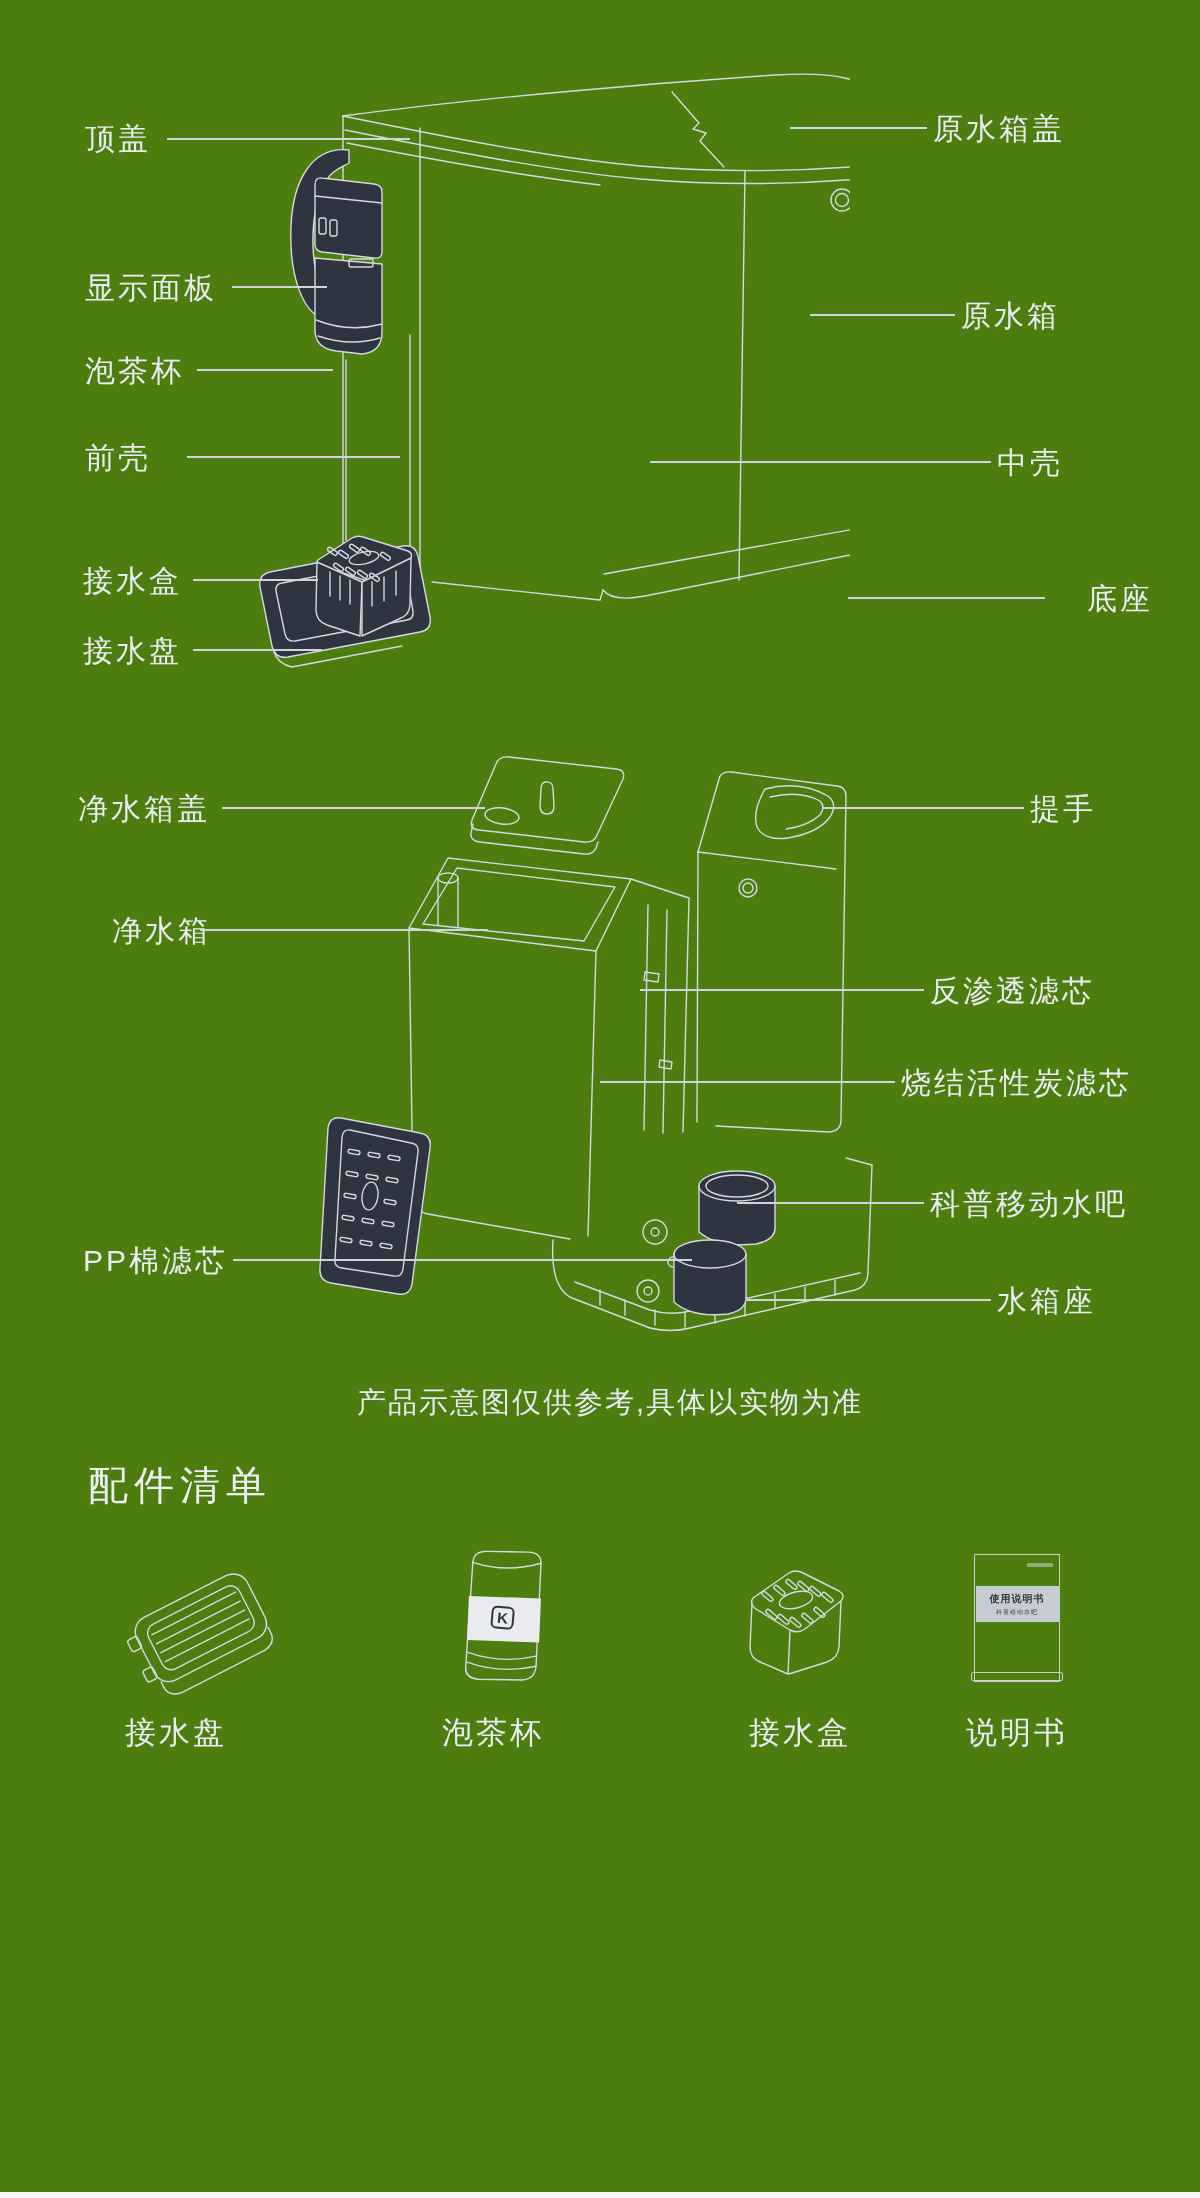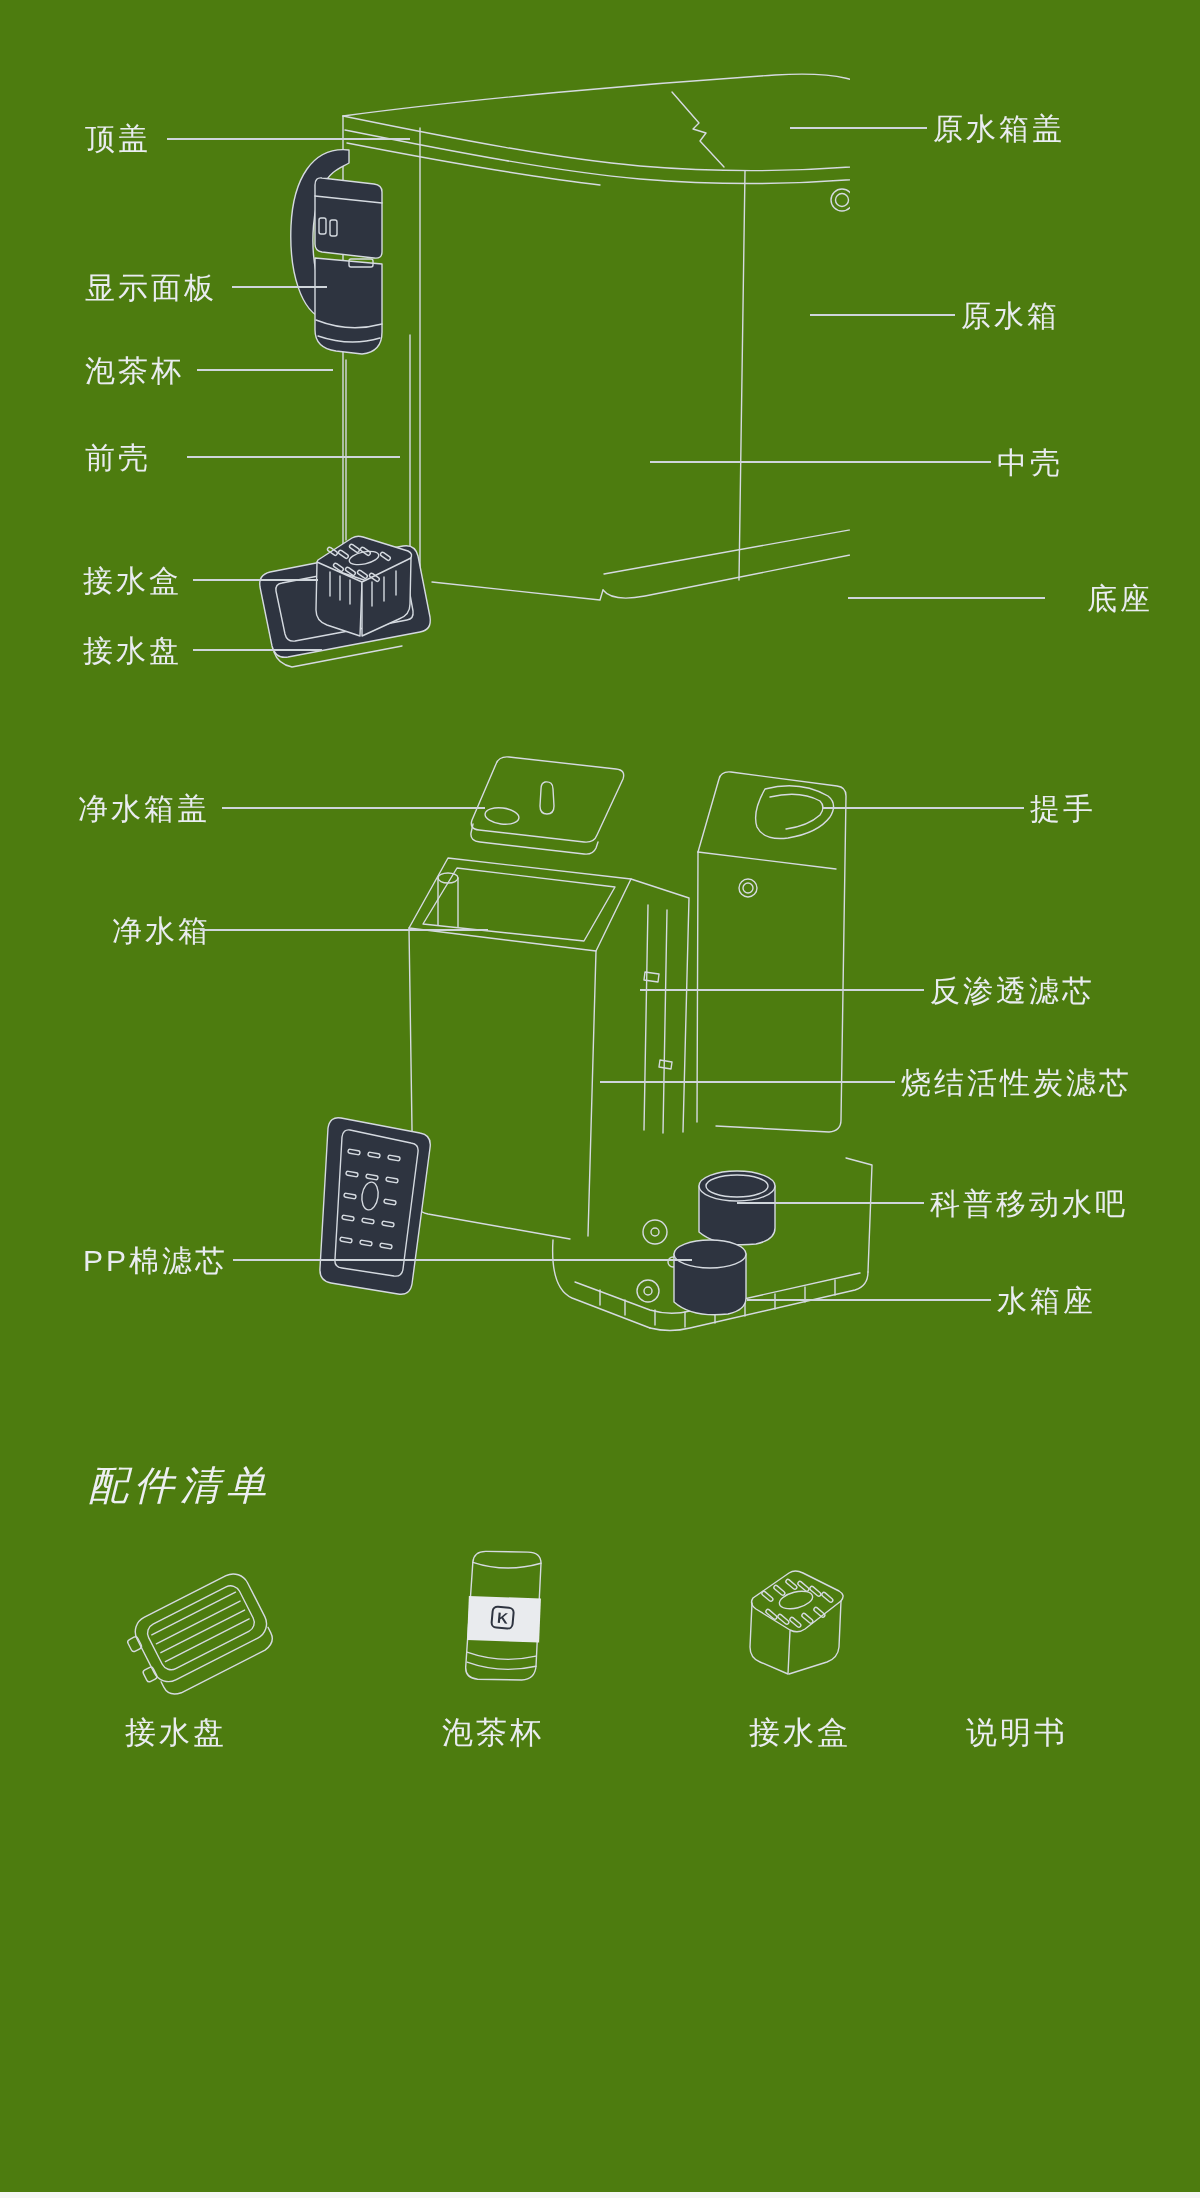--- a/index.html
+++ b/index.html
@@ -18,21 +18,21 @@
   }
   svg{position:absolute;display:block;}
   .sketch{fill:none;stroke:#D5DAE0;stroke-width:1.4;stroke-linecap:round;stroke-linejoin:round;}
   .occl{fill:#2E3440;stroke:#D5DAE0;stroke-width:1.4;stroke-linecap:round;stroke-linejoin:round;}
   .disclaimer{
     position:absolute;left:240px;top:1383px;width:740px;text-align:center;
     font-size:29px;letter-spacing:2px;font-weight:300;color:#E6E9ED;white-space:nowrap;
   }
   .heading{
     position:absolute;left:88px;top:1458px;font-size:40px;letter-spacing:6px;
-    font-weight:500;color:#EDEFF2;white-space:nowrap;font-style:italic;
+    font-weight:500;color:#EDEFF2;white-space:nowrap;
   }
   .acc-label{
     position:absolute;top:1712px;width:120px;text-align:center;
     font-size:31px;letter-spacing:3px;font-weight:300;white-space:nowrap;
   }
   .manual{position:absolute;left:974px;top:1554px;width:86px;height:128px;}
   .manual .cover{position:absolute;inset:0;border:1.5px solid #C9CED5;}
   .manual .logo-mark{position:absolute;top:9px;right:7px;width:26px;height:4px;background:rgba(205,211,218,.55);border-radius:1px;}
   .manual .band{position:absolute;left:1.5px;right:1.5px;top:32px;height:36px;background:#C7CBD2;
     display:flex;flex-direction:column;align-items:center;justify-content:center;}
@@ -239,20 +239,21 @@
 
   <div class="lbl" style="left:901px;top:1067px;">烧结活性炭滤芯</div>
   <div class="leader" style="left:600px;top:1081px;width:295px;"></div>
 
   <div class="lbl" style="left:930px;top:1188px;">科普移动水吧</div>
   <div class="leader" style="left:737px;top:1202px;width:187px;"></div>
 
   <div class="lbl" style="left:997px;top:1285px;">水箱座</div>
   <div class="leader" style="left:747px;top:1299px;width:244px;"></div>
 
+  <div class="disclaimer">产品示意图仅供参考,具体以实物为准</div>
 
   <div class="heading">配件清单</div>
 
   <svg style="left:110px;top:1548px;" width="180" height="155" viewBox="0 0 180 155">
     <g class="sketch" transform="rotate(-27 90 78)">
       <rect x="28" y="45" width="124" height="70" rx="16"></rect>
       <rect x="39" y="55" width="102" height="50" rx="10"></rect>
       <path d="M43,64 L137,64 M43,74 L137,74 M43,84 L137,84 M43,94 L137,94"></path>
       <path d="M30,110 v6 q0,11 13,13 h94 q13,-2 13,-13 v-6"></path>
       <rect x="18" y="58" width="11" height="13" rx="3"></rect>
@@ -285,20 +286,29 @@
       <rect x="90" y="33" width="4" height="13" rx="2" transform="rotate(-50 92 39)"></rect>
       <rect x="102" y="39" width="4" height="13" rx="2" transform="rotate(-50 104 45)"></rect>
       <rect x="46" y="56" width="4" height="13" rx="2" transform="rotate(-50 48 62)"></rect>
       <rect x="58" y="61" width="4" height="13" rx="2" transform="rotate(-50 60 67)"></rect>
       <rect x="70" y="64" width="4" height="13" rx="2" transform="rotate(-50 72 70)"></rect>
       <rect x="82" y="60" width="4" height="13" rx="2" transform="rotate(-50 84 66)"></rect>
       <rect x="94" y="54" width="4" height="13" rx="2" transform="rotate(-50 96 60)"></rect>
     </g>
   </svg>
 
+  <div class="manual">
+    <div class="cover"></div>
+    <div class="logo-mark"></div>
+    <div class="band">
+      <div class="t">使用说明书</div>
+      <div class="s">科普移动水吧</div>
+    </div>
+    <div class="lip"></div>
+  </div>
 
   <div class="acc-label" style="left:116px;">接水盘</div>
   <div class="acc-label" style="left:433px;">泡茶杯</div>
   <div class="acc-label" style="left:740px;">接水盒</div>
   <div class="acc-label" style="left:957px;">说明书</div>
 
   <div class="bottom-strip"></div>
 </div>
 
 </body></html>

